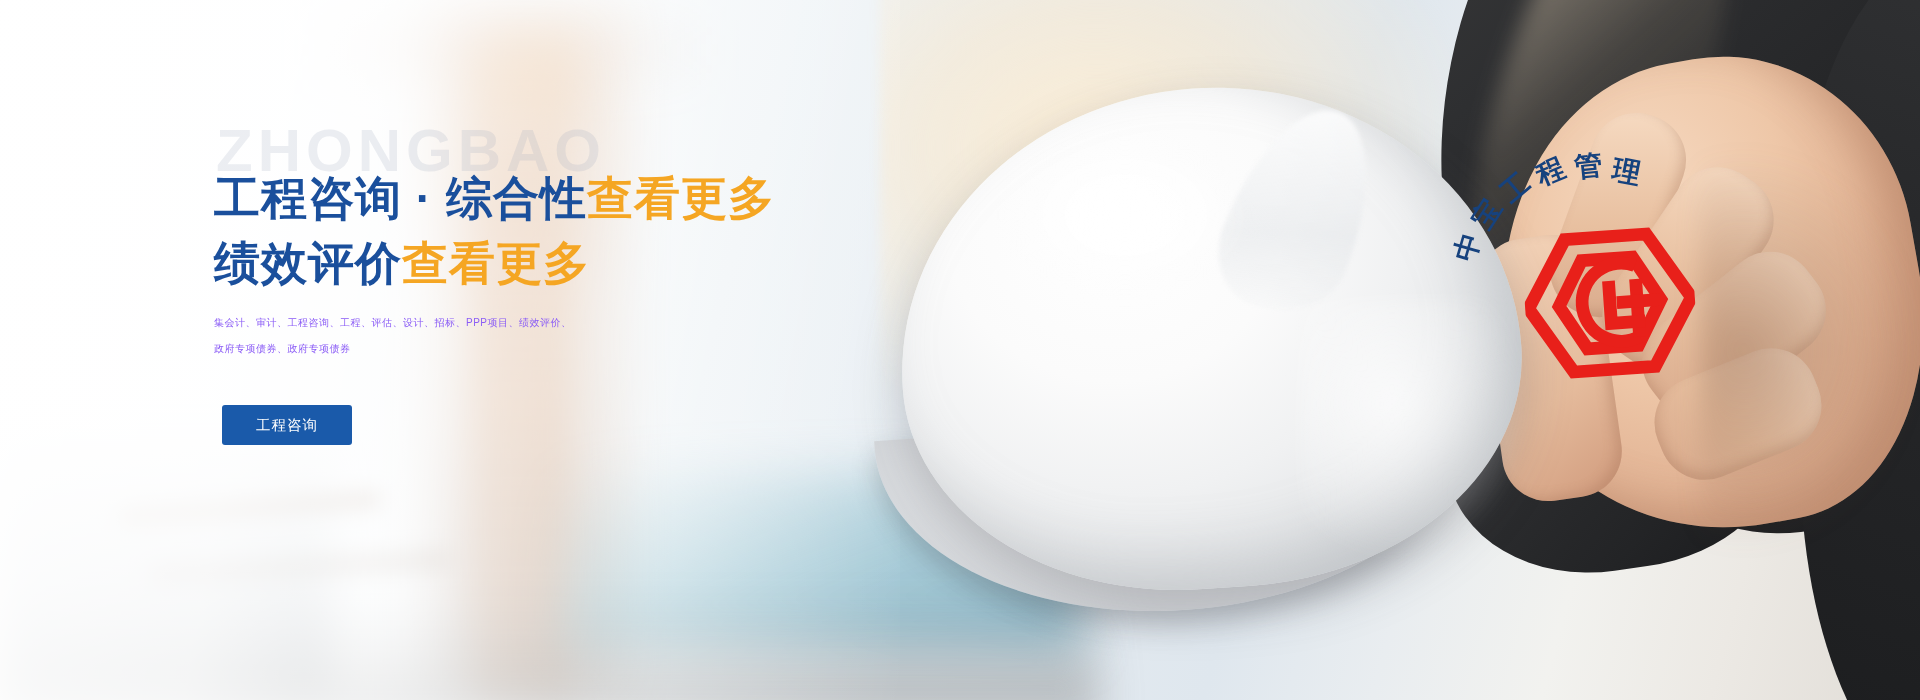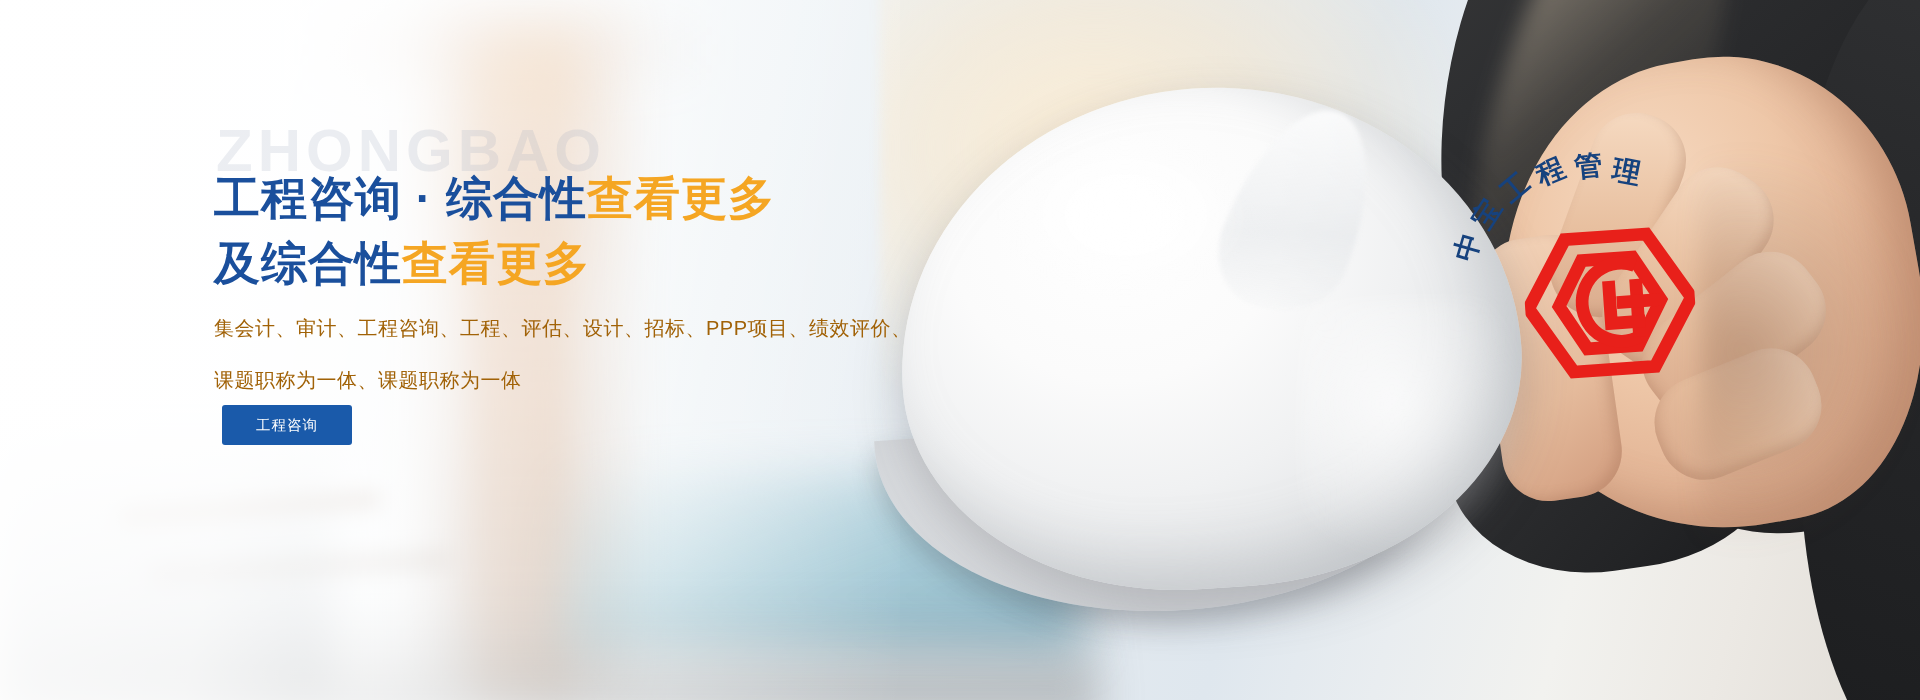--- a/index.html
+++ b/index.html
@@ -200,22 +200,22 @@
     user-select:none;
   }
   .headline{position:absolute;left:214px;top:166px;}
   .hl-line{
     font-size:46px;font-weight:700;line-height:1.42;letter-spacing:1px;
     white-space:nowrap;
   }
   .blue{color:#1a4f9c;}
   .orange{color:#f5a623;}
   .desc{
-    position:absolute;left:214px;top:302px;width:620px;
-    font-size:20px;line-height:2.6;color:#a16207;letter-spacing:.5px;
+    position:absolute;left:214px;top:310px;width:620px;
+    font-size:10px;line-height:2.6;color:#8b5cf6;letter-spacing:.5px;
   }
   .desc div{white-space:nowrap;}
   .cta{
     position:absolute;left:222px;top:405px;
     width:130px;height:40px;border:0;border-radius:3px;
     background:#1a5aaa;color:#ffffff;
     font-family:"Liberation Sans","DejaVu Sans",sans-serif;
     font-size:14.5px;letter-spacing:1px;cursor:pointer;
     display:flex;align-items:center;justify-content:center;
   }
@@ -280,25 +280,25 @@
 
   <div class="content">
 
     <div class="watermark">ZHONGBAO</div>
 
     <div class="headline">
       <div class="hl-line">
         <span class="blue">工程咨询 · 综合性</span><span class="orange">查看更多</span>
       </div>
       <div class="hl-line">
-        <span class="blue">及综合性</span><span class="orange">查看更多</span>
+        <span class="blue">绩效评价</span><span class="orange">查看更多</span>
       </div>
     </div>
 
     <div class="desc">
       <div>集会计、审计、工程咨询、工程、评估、设计、招标、PPP项目、绩效评价、</div>
-      <div>课题职称为一体、课题职称为一体</div>
+      <div>政府专项债券、政府专项债券</div>
     </div>
 
     <button class="cta">工程咨询</button>
   </div>
 
 </div>
 
 </body></html>

